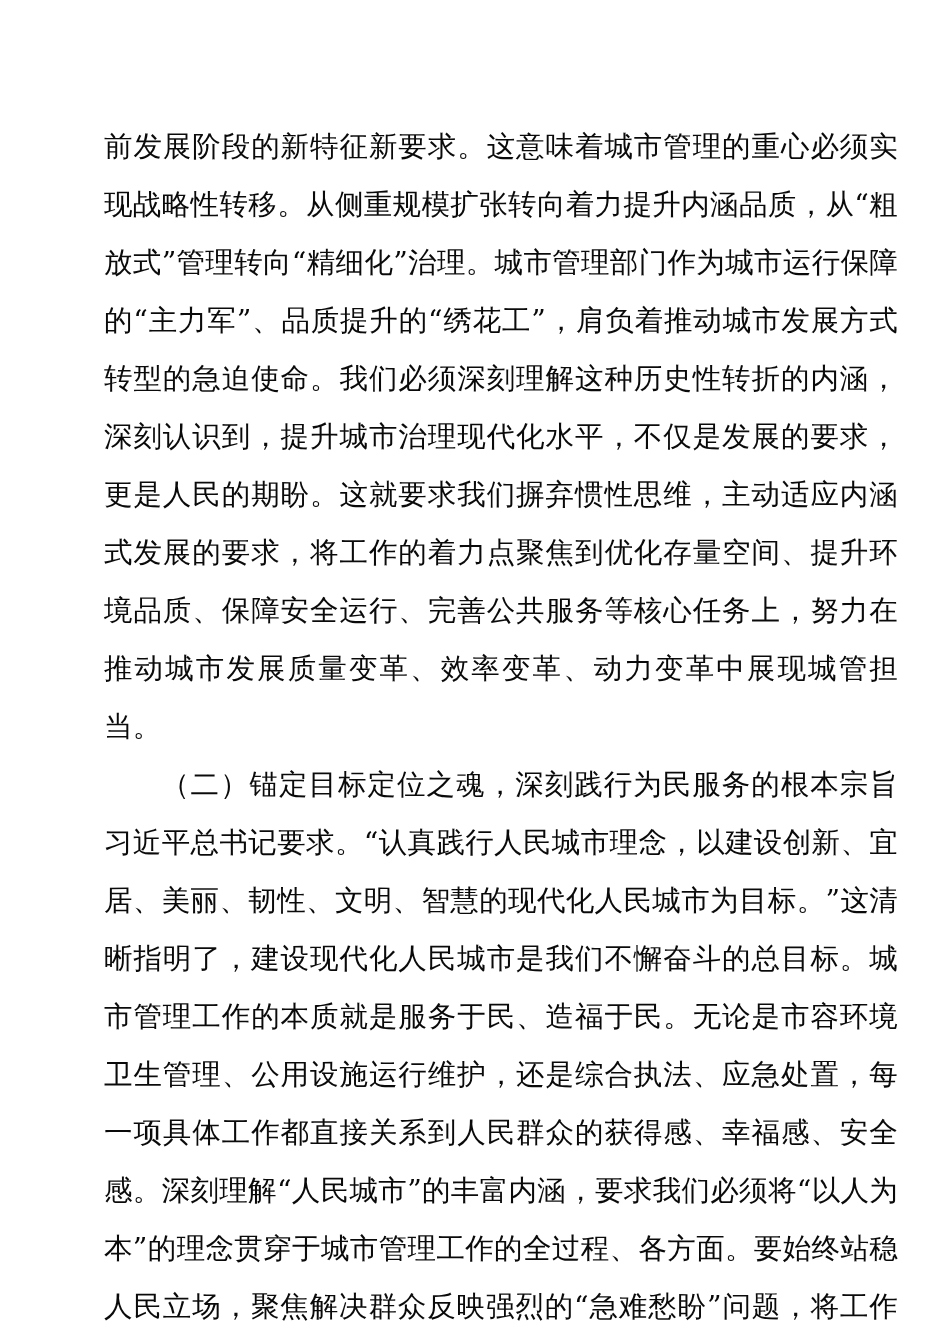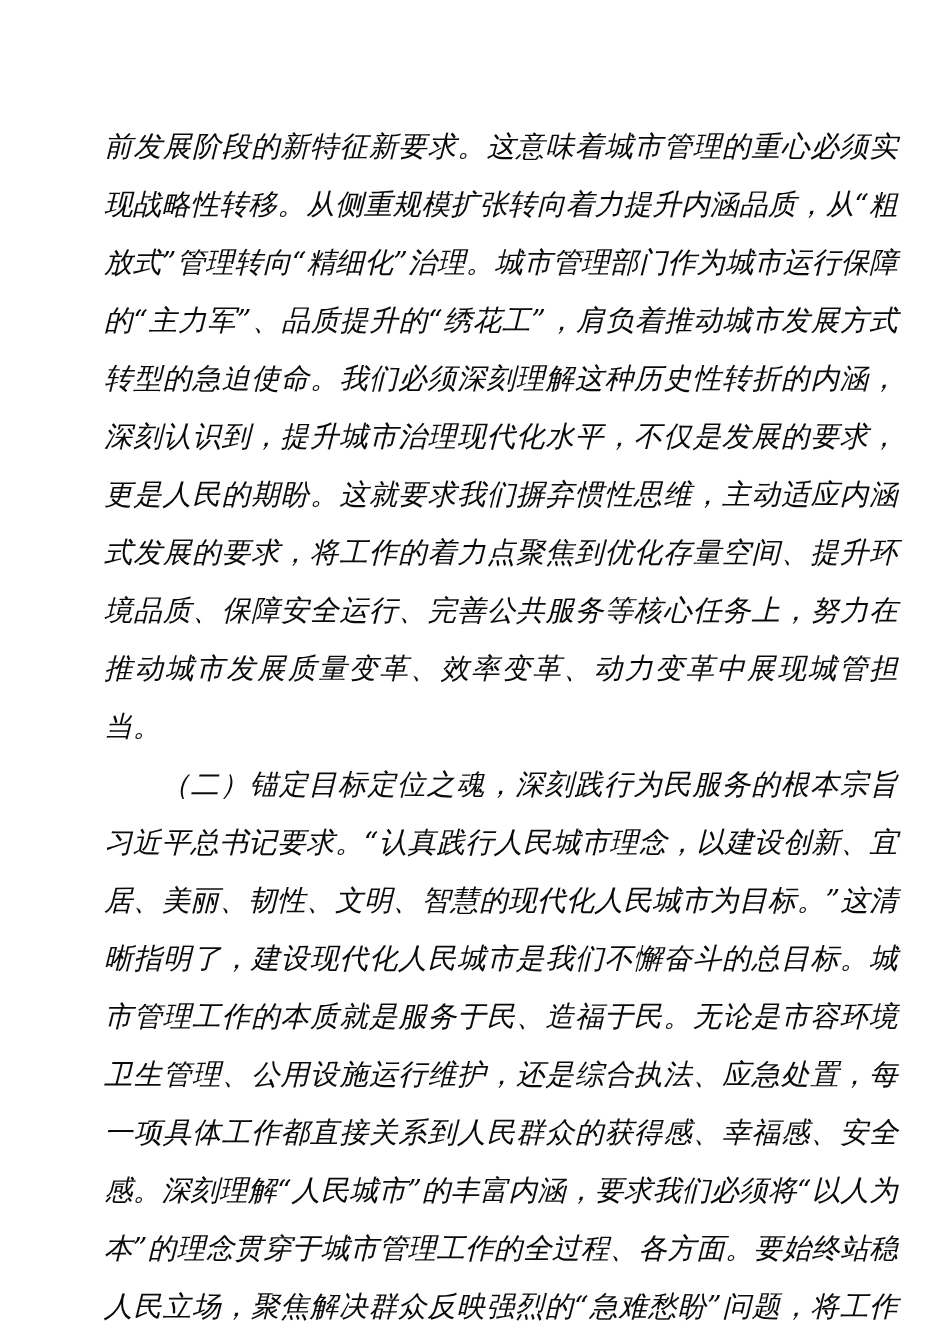--- a/index.html
+++ b/index.html
@@ -13,21 +13,20 @@
     font-family: "DejaVu Serif", "Liberation Serif", serif;
     color: #000000;
     overflow: hidden;
   }
   .page {
     box-sizing: border-box;
     width: 950px;
     height: 1344px;
     padding: 118px 52px 60px 104px;
     background: #ffffff;
-    font-style: italic;
   }
   .doc-body {
     display: block;
   }
   .para {
     margin: 0;
     font-size: 28.5px;
     line-height: 58px;
     text-align: justify;
     text-justify: inter-ideograph;

